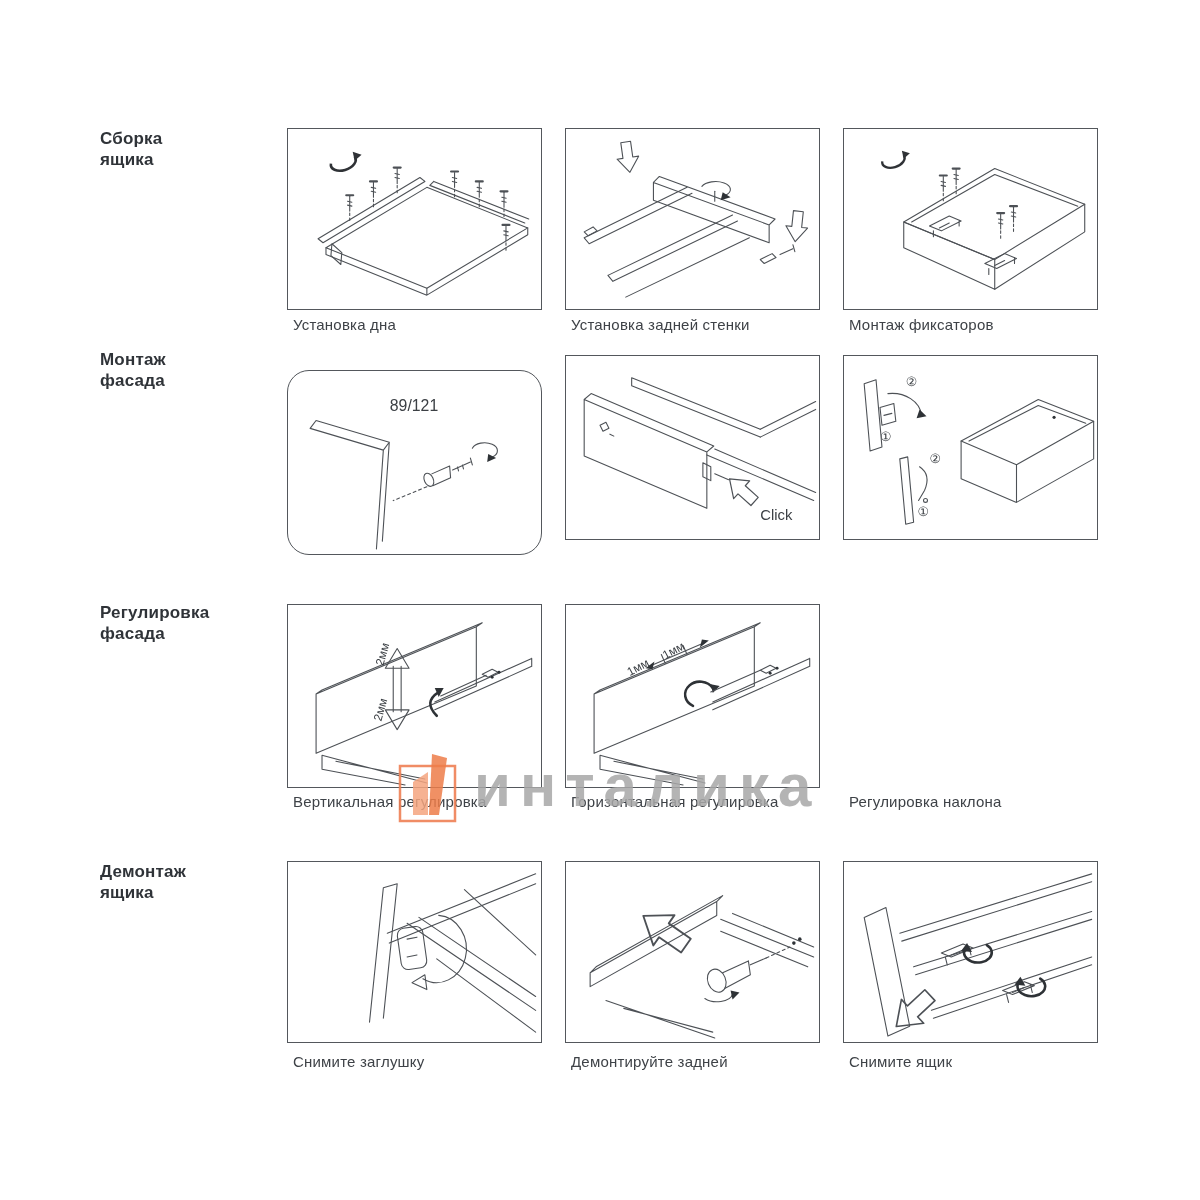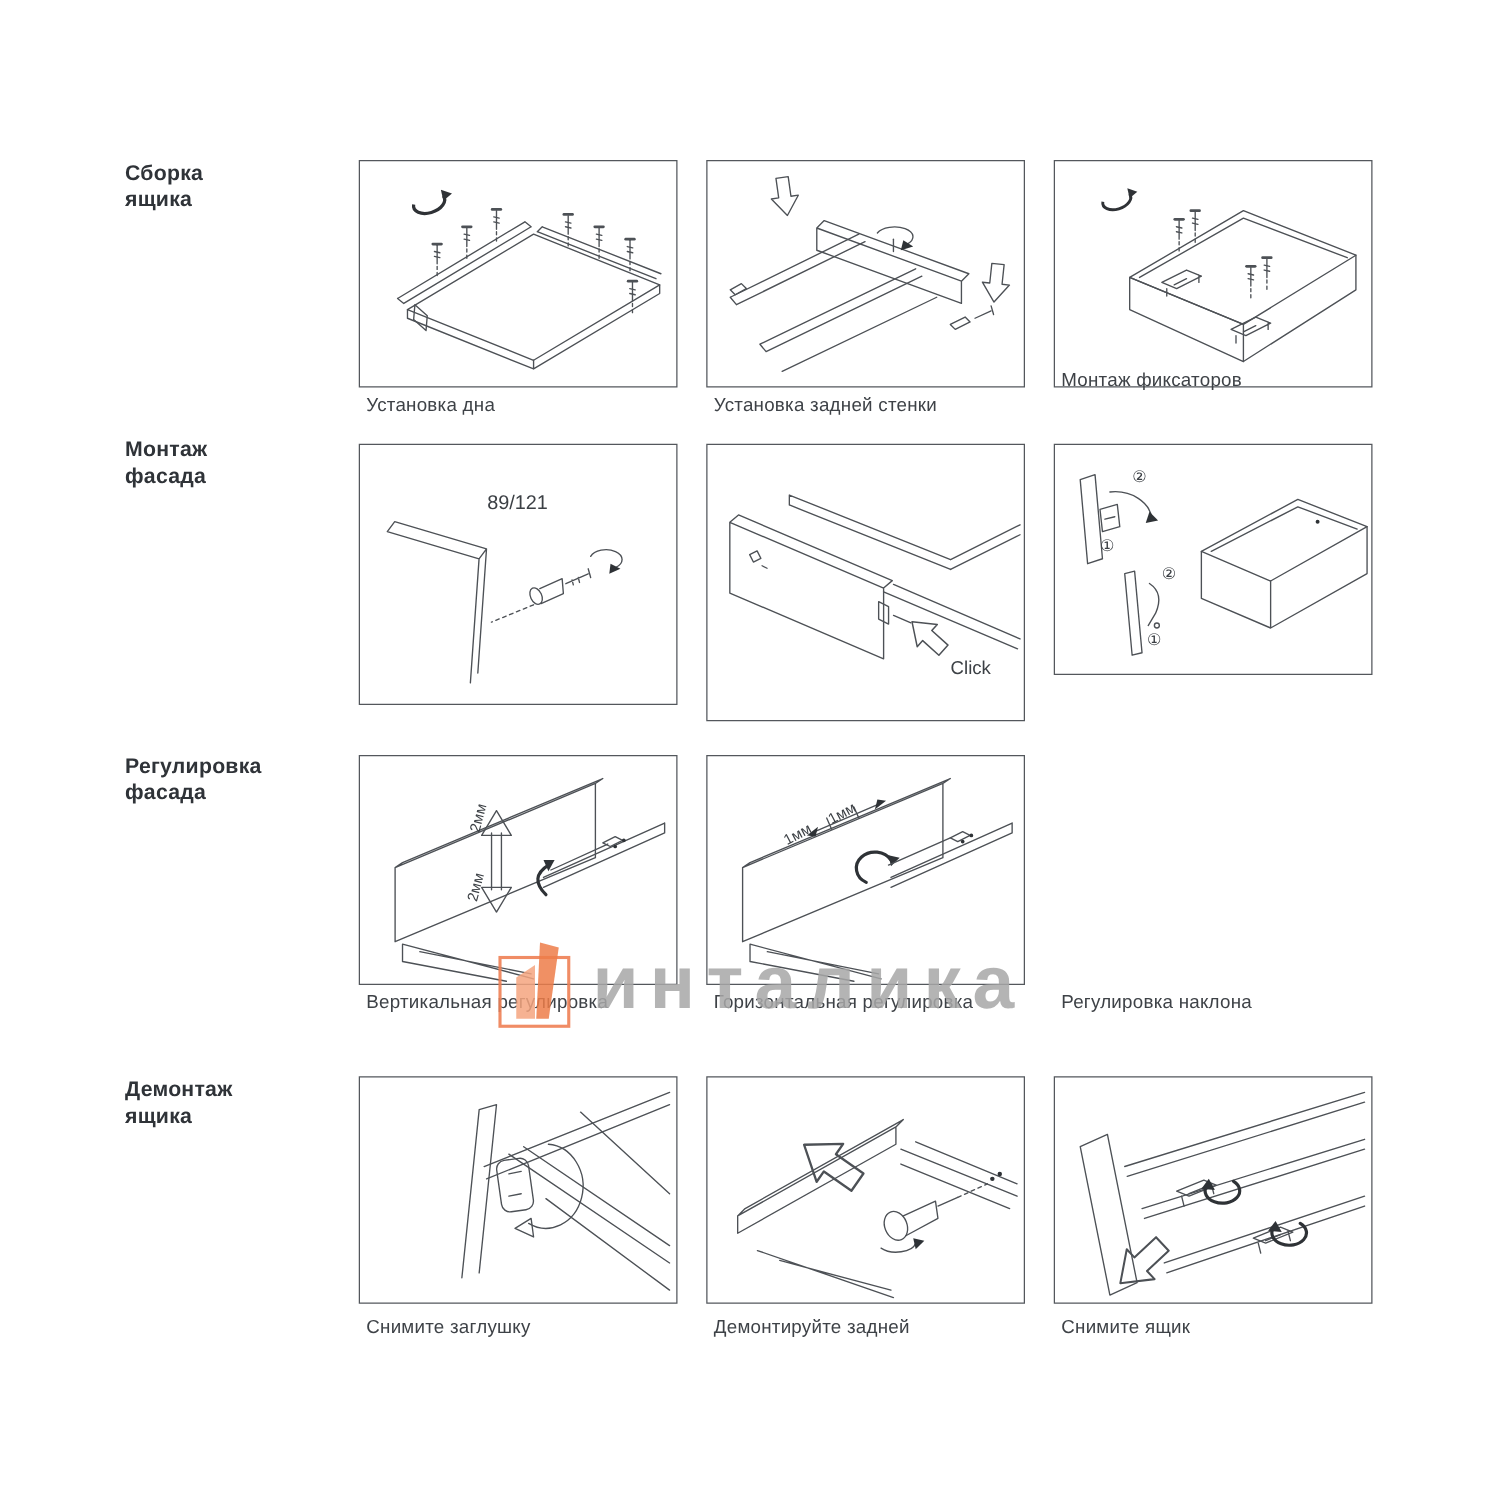--- a/index.html
+++ b/index.html
@@ -104,37 +104,37 @@
       <use href="#scr" transform="translate(100,68)"></use>
       <use href="#scr" transform="translate(113,61)"></use>
       <use href="#scr" transform="translate(158,106)"></use>
       <use href="#scr" transform="translate(171,99)"></use>
       <use href="#tarr" transform="translate(50,30) scale(0.9)"></use>
     </svg>
   </div>
 
   <div class="caption" style="left:293px;top:316px;">Установка дна</div>
   <div class="caption" style="left:571px;top:316px;">Установка задней стенки</div>
-  <div class="caption" style="left:849px;top:296px;">Монтаж фиксаторов</div>
-
-  <div class="panel" style="left:287px;top:355px;height:209px;">
+  <div class="caption" style="left:849px;top:316px;">Монтаж фиксаторов</div>
+
+  <div class="panel" style="left:287px;top:370px;height:185px;border-radius:22px;">
     <svg viewBox="0 0 255 185">
       <path class="ln" d="M22,58 L96,80 L89,180 M28,50 L102,72 L95,172 M22,58 L28,50 M96,80 L102,72"></path>
       <text class="ann" x="127" y="40" font-size="16" text-anchor="middle">89/121</text>
       <ellipse class="ln" cx="142" cy="110" rx="4.5" ry="7" transform="rotate(-25 142 110)"></ellipse>
       <path class="ln" d="M145,104 L163,96 M146,116 L164,108 M163,96 L164,108"></path>
       <path class="ln" d="M166,100 L184,92 M171,97 l1,4 M176,95 l1,4"></path>
       <path class="ln" d="M184,88 l2,7" stroke-width="2.2"></path>
       <path class="ln" d="M186,78 a13,8 0 1 1 20,9" stroke-width="1.3"></path>
       <path class="fb" d="M202,84 l8,4 l-9,4 z"></path>
       <path class="ln" stroke-dasharray="3,3" d="M140,117 L106,131"></path>
     </svg>
   </div>
 
-  <div class="panel" style="left:565px;top:355px;height:222px;">
+  <div class="panel" style="left:565px;top:355px;height:185px;">
     <svg viewBox="0 0 255 185">
       <path class="ln" d="M18,44 L142,97 L142,154 L18,101 Z M18,44 L25,38 L149,91 L142,97"></path>
       <path class="ln" d="M34,70 l6,-3 l3,6 l-6,3 z M44,79 l4,2"></path>
       <path class="ln" d="M66,22 L196,74 M66,30 L196,82 M66,22 L66,30"></path>
       <path class="ln" d="M196,74 L252,46 M196,82 L252,54"></path>
       <path class="ln" d="M142,100 L250,146 M150,94 L252,138"></path>
       <path class="ln" d="M138,108 l8,4 l0,14 l-8,-4 z M150,119 l14,6"></path>
       <use href="#harr" class="ln" transform="translate(178,136) rotate(-48) scale(1.1)"></use>
       <text class="ann" x="196" y="166" font-size="15">Click</text>
     </svg>

